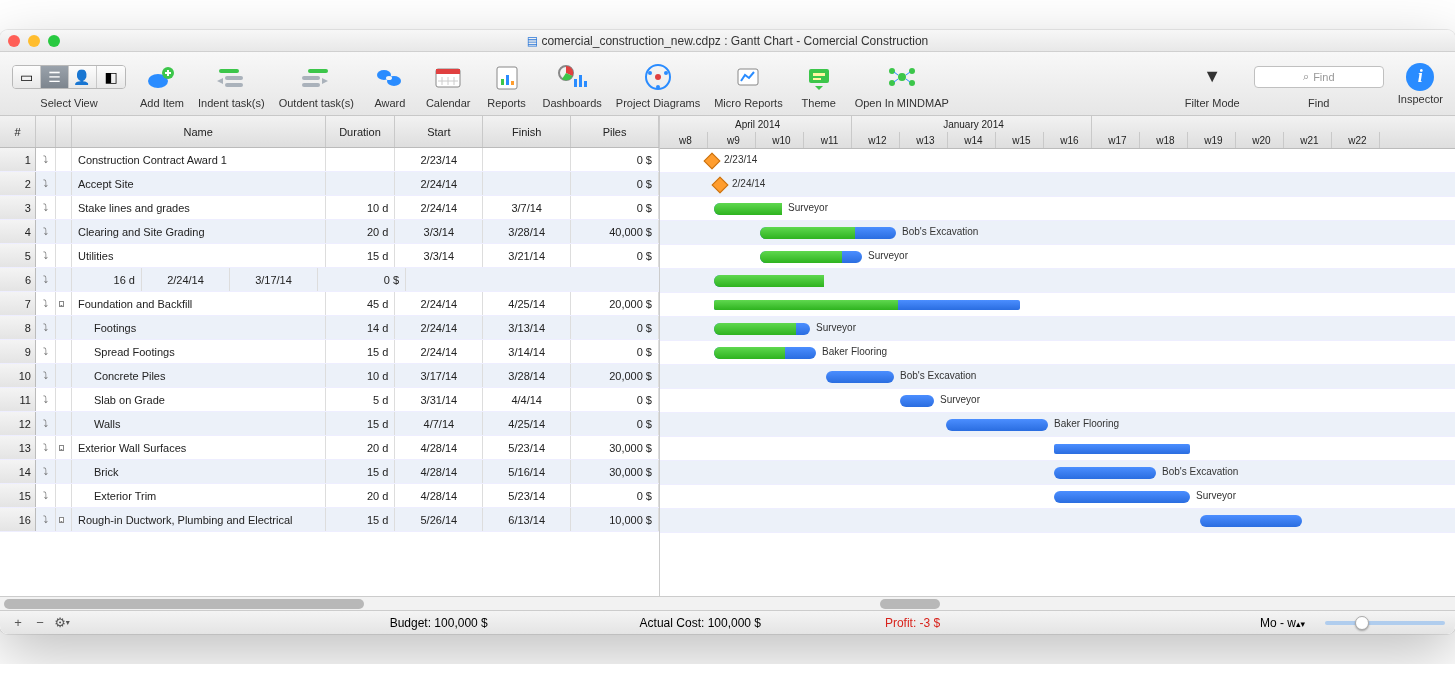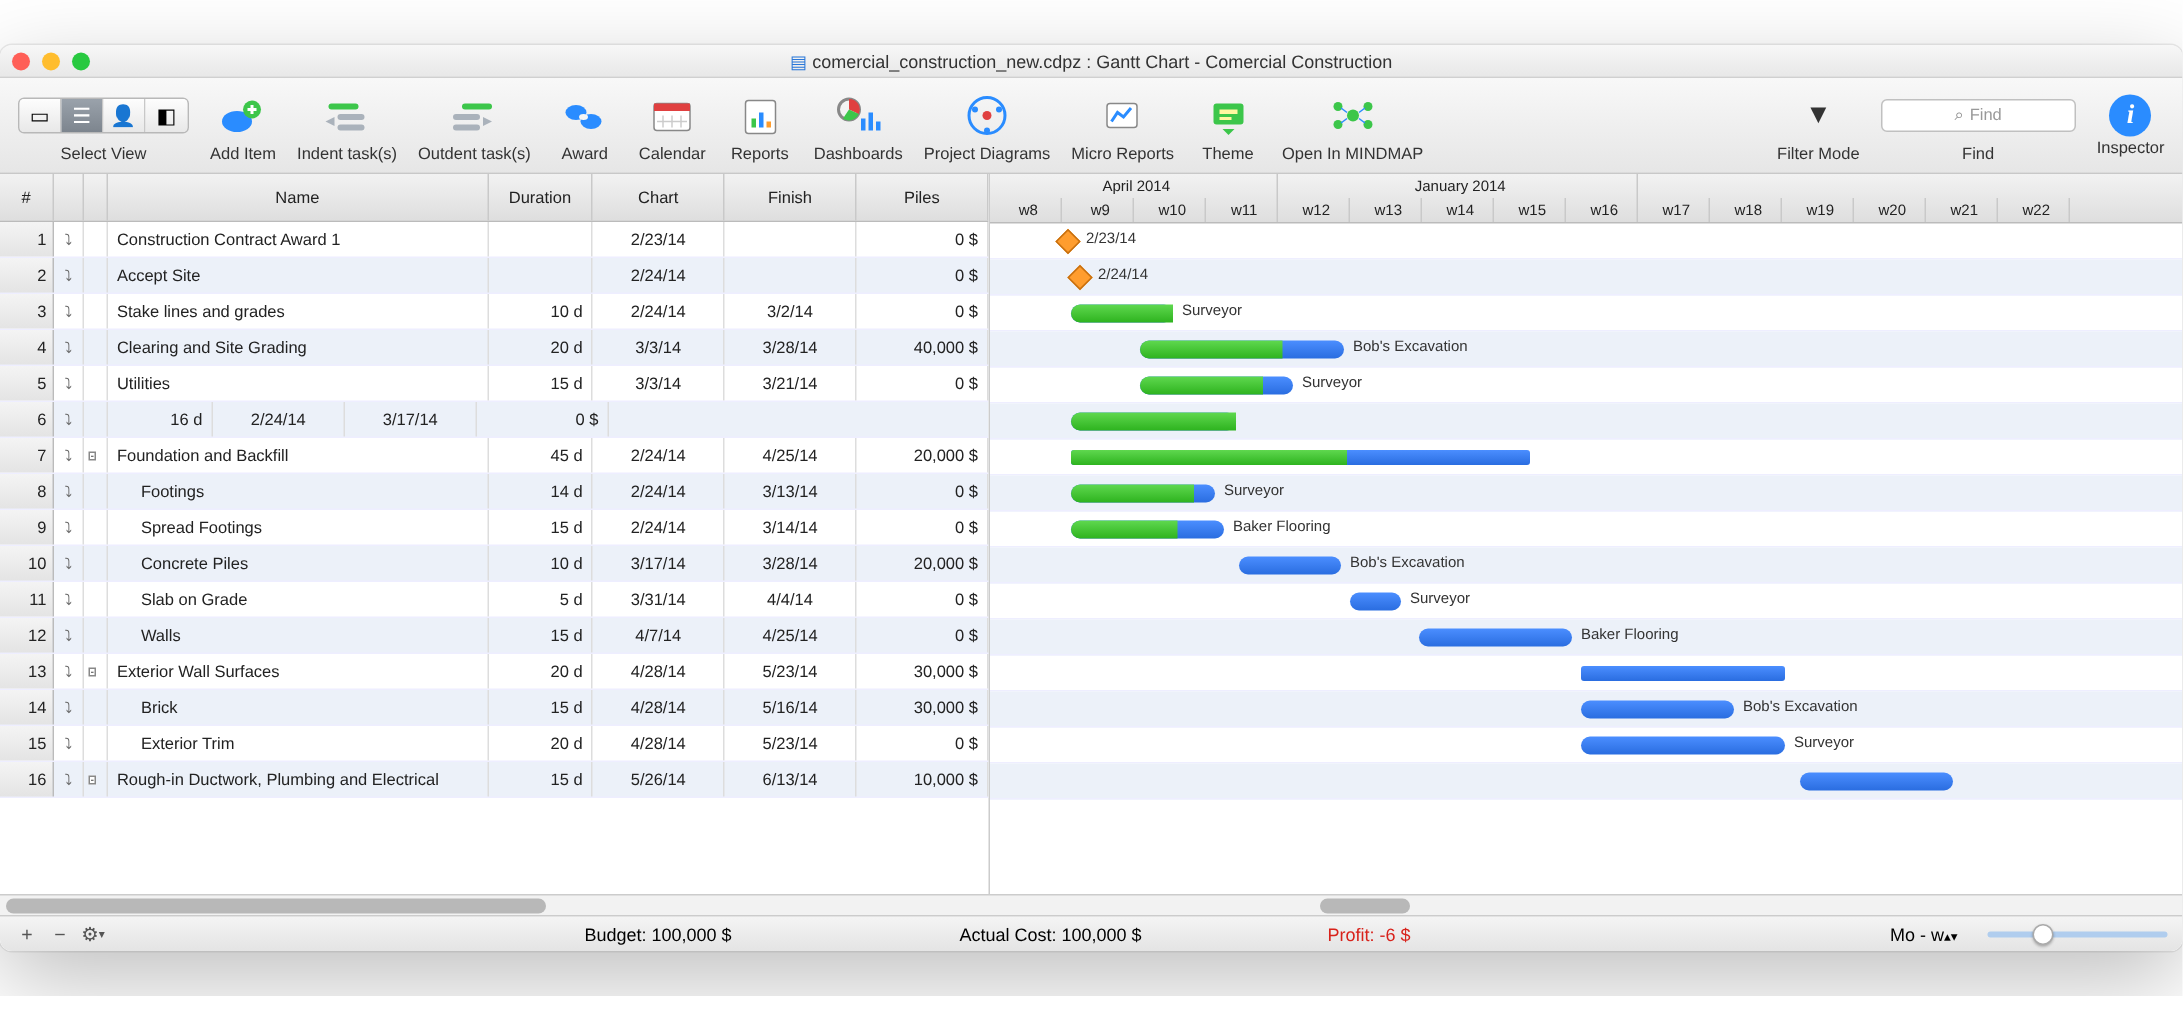--- a/index.html
+++ b/index.html
@@ -252,21 +252,21 @@
   <div class="content">
     <div class="grid-area">
 
       <div class="left-pane">
         <div class="hdr-row">
           <div class="hdr-cell col-num">#</div>
           <div class="hdr-cell col-ic"></div>
           <div class="hdr-cell col-ic2"></div>
           <div class="hdr-cell col-name">Name</div>
           <div class="hdr-cell col-dur">Duration</div>
-          <div class="hdr-cell col-start">Chart</div>
+          <div class="hdr-cell col-start">Start</div>
           <div class="hdr-cell col-fin">Finish</div>
           <div class="hdr-cell col-cost">Piles</div>
         </div>
         <div id="table-rows">
             <div class="row">
               <div class="cell numcell col-num">1</div>
               <div class="cell col-ic center">
                 <span class="link-ic">⤵</span>
               </div>
               <div class="cell col-ic2 center"></div>
@@ -290,21 +290,21 @@
             </div>
             <div class="row">
               <div class="cell numcell col-num">3</div>
               <div class="cell col-ic center">
                 <span class="link-ic">⤵</span>
               </div>
               <div class="cell col-ic2 center"></div>
               <div class="cell col-name" style="padding-left:6px">Stake lines and grades</div>
               <div class="cell col-dur right">10 d</div>
               <div class="cell col-start center">2/24/14</div>
-              <div class="cell col-fin center">3/2/14</div>
+              <div class="cell col-fin center">3/7/14</div>
               <div class="cell col-cost right">0 $</div>
             </div>
             <div class="row alt">
               <div class="cell numcell col-num">4</div>
               <div class="cell col-ic center">
                 <span class="link-ic">⤵</span>
               </div>
               <div class="cell col-ic2 center"></div>
               <div class="cell col-name" style="padding-left:6px">Clearing and Site Grading</div>
               <div class="cell col-dur right">20 d</div>
@@ -581,21 +581,21 @@
       <div class="sb-left">
         <div class="sb-btn">+</div>
         <div class="sb-btn">−</div>
         <div class="sb-btn">⚙<span style="font-size:8px">▾</span></div>
       </div>
       <div style="flex:1"></div>
       <div>Budget: 100,000 $</div>
       <div style="flex:.4"></div>
       <div>Actual Cost: 100,000 $</div>
       <div style="flex:.3"></div>
-      <div class="profit">Profit: -6 $</div>
+      <div class="profit">Profit: -3 $</div>
       <div style="flex:1"></div>
       <div><span>Mo - w</span><span style="font-size:9px">▴▾</span></div>
       <div class="zoom-slider">
           <div class="knob"></div>
         </div>
     </div>
   </div>
 </div>
 
 </body></html>

